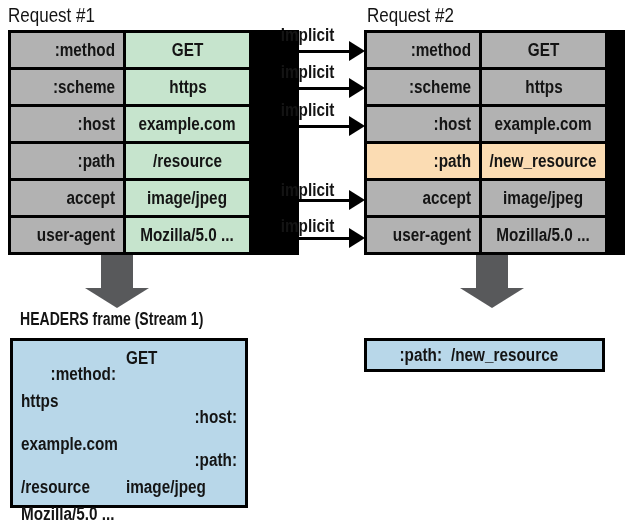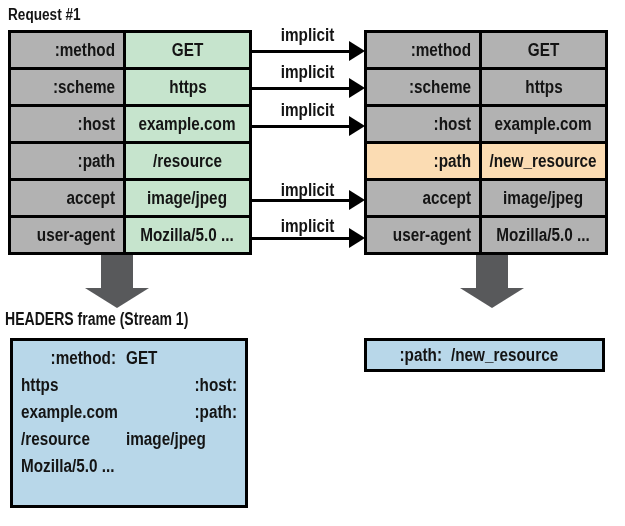--- a/index.html
+++ b/index.html
@@ -7,25 +7,25 @@
     position:relative;width:625px;height:526px;background:#ffffff;overflow:hidden;
     font-family:"Liberation Sans","DejaVu Sans",sans-serif;color:#141414;
   }
   
   .cx{display:inline-block;transform:scaleX(0.85);transform-origin:50% 50%;white-space:nowrap;}
   .cx-l{transform-origin:0 50%;}
   .cx-r{transform-origin:100% 50%;}
 
   .req-title{
     position:absolute;top:2px;height:26px;line-height:26px;
-    font-size:16px;font-weight:700;
+    font-size:20px;font-weight:400;
   }
   
   .tbl{
-    position:absolute;top:30px;width:244px;height:225px;
+    position:absolute;top:30px;width:291px;height:225px;
     box-sizing:border-box;border:3px solid #000;background:#000;
     display:grid;grid-template-columns:112px 123px;grid-auto-rows:34px;gap:3px;
   }
   .cell{display:flex;align-items:center;font-size:18px;font-weight:700;}
   .cell.k{justify-content:flex-end;padding-right:8px;box-sizing:border-box;}
   .cell.v{justify-content:center;}
   .bg-gray{background:#b2b2b2;}
   .bg-green{background:#c6e4cd;}
   .bg-hl{background:#fbdcb3;}
 
@@ -55,34 +55,35 @@
   .frame-title .cx{transform:scaleX(0.78);}
 
   .frame-box{
     position:absolute;box-sizing:border-box;border:3px solid #000;background:#b8d7e9;
   }
   #frame1-box{
     left:10px;top:338px;width:238px;height:170px;
     display:grid;grid-template-columns:95px 1fr;column-gap:10px;
     padding:4px 8px 0 8px;align-content:start;
   }
-  #frame1-box .fk{text-align:right;font-size:18px;font-weight:700;line-height:27px;}
+  #frame1-box .fk{text-align:right;font-size:18px;font-weight:700;line-height:27px;margin-top:16px;}
   #frame1-box .fv{text-align:left;font-size:18px;font-weight:700;line-height:27px;}
   #frame2-box{
     left:364px;top:338px;width:241px;height:34px;
     display:flex;align-items:center;justify-content:center;gap:9px;
     font-size:18px;font-weight:700;
   }
 </style>
 </head>
 <body>
 
 <div id="stage">
 
   <div class="req-title" style="left:8px"><span class="cx cx-l">Request #1</span></div>
+  <div class="req-title" style="left:367px"><span class="cx cx-l">Request #2</span></div>
 
   <div class="tbl" style="left:8px">
     <div class="cell k bg-gray">
         <span class="cx cx-r">:method</span>
       </div>
     <div class="cell v bg-green">
         <span class="cx">GET</span>
       </div>
     <div class="cell k bg-gray">
         <span class="cx cx-r">:scheme</span>
@@ -180,21 +181,21 @@
   <div class="imp-arrow" style="top:228px">
       <div class="shaft"></div>
       <div class="ahead"></div>
     </div>
 
   <div class="big-shaft" style="left:101px"></div>
   <div class="big-head" style="left:85px"></div>
   <div class="big-shaft" style="left:476px"></div>
   <div class="big-head" style="left:460px"></div>
 
-  <div class="frame-title" style="left:5px"><span class="cx cx-l">HEADERS frame (Stream 1)</span></div>
+  <div class="frame-title" style="left:20px"><span class="cx cx-l">HEADERS frame (Stream 1)</span></div>
 
   <div class="frame-box" id="frame1-box">
     <div class="fk"><span class="cx cx-r">:method:</span></div>
     <div class="fv"><span class="cx cx-l">GET</span></div>
     <div class="fv"><span class="cx cx-l">https</span></div>
     <div class="fk"><span class="cx cx-r">:host:</span></div>
     <div class="fv"><span class="cx cx-l">example.com</span></div>
     <div class="fk"><span class="cx cx-r">:path:</span></div>
     <div class="fv"><span class="cx cx-l">/resource</span></div>
     <div class="fv"><span class="cx cx-l">image/jpeg</span></div>

